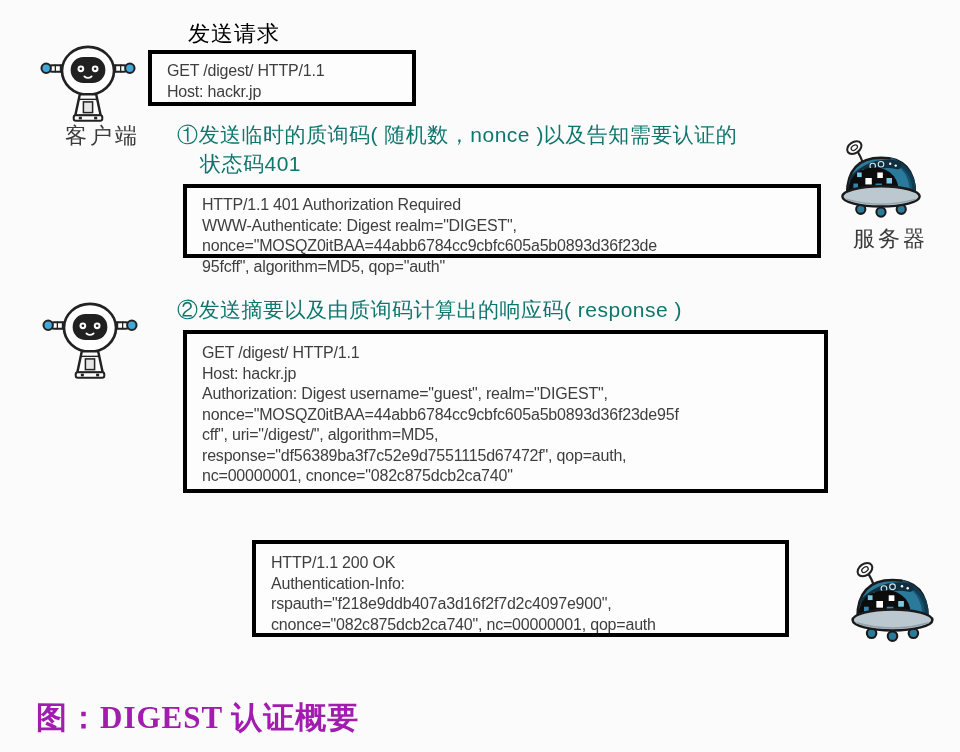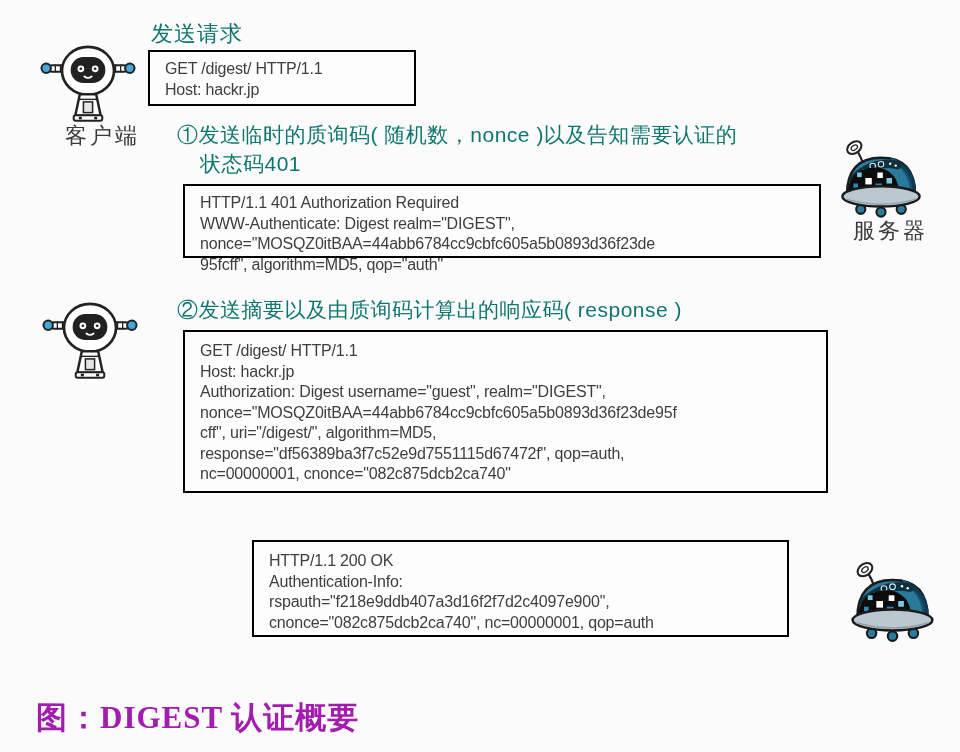--- a/index.html
+++ b/index.html
@@ -3,27 +3,27 @@
 <meta charset="utf-8">
 <style>
   html,body{margin:0;padding:0;}
   body{background:#e9e9e9;font-family:"Liberation Sans",sans-serif;}
   .stage{
     position:relative;width:960px;height:752px;margin:0 auto;
     background:#fbfbfb;overflow:hidden;color:#2e2e2e;
   }
   .abs{position:absolute;}
   
-  .zh-label{font-size:22px;color:#0f766e;letter-spacing:1px;white-space:nowrap;}
+  .zh-label{font-size:22px;color:#000000;letter-spacing:1px;white-space:nowrap;margin-left:37px;}
   .zh-step{font-size:21px;color:#0f766e;letter-spacing:0.5px;white-space:nowrap;line-height:29px;}
   .zh-step .indent{margin-left:23px;display:block;}
   .actor-label{font-size:22px;color:#3a3a3a;letter-spacing:3px;text-align:right;white-space:nowrap;}
   
   .msgbox{
-    background:#fdfdfd;border:2px solid #000000;
+    background:#fdfdfd;border:4px solid #000000;
     padding:7px 0 5px 15px;box-sizing:border-box;
   }
   .msgbox .line{
     font-size:16px;line-height:20.5px;color:#3e3e3e;
     letter-spacing:-0.2px;white-space:nowrap;
   }
   .caption{
     font-family:"Liberation Serif",serif;font-weight:bold;
     font-size:31px;color:#a21caf;letter-spacing:1px;white-space:nowrap;
   }
@@ -97,21 +97,21 @@
       <rect x="46" y="40" width="6" height="6" fill="#fff"></rect>
       <rect x="44" y="52" width="7" height="7" fill="#2f86b5"></rect>
       <rect x="56" y="46" width="6" height="6" fill="#7cc8e2"></rect>
       <rect x="20" y="52" width="5" height="5" fill="#2f86b5"></rect>
       <rect x="58" y="56" width="5" height="5" fill="#fff"></rect>
       <rect x="30" y="57" width="4" height="4" fill="#fff"></rect>
       <ellipse cx="50" cy="66" rx="42" ry="11" fill="#bcc8cf" stroke="#1a1a1a" stroke-width="2.6"></ellipse>
       <path d="M12 69 Q50 80 88 69" stroke="#8fa2ac" stroke-width="1.6" fill="none"></path>
     </svg>
   </div>
-  <div class="abs actor-label" style="left:836px;top:216px;width:92px;">服务器</div>
+  <div class="abs actor-label" style="left:836px;top:224px;width:92px;">服务器</div>
 
   <div class="abs msgbox" style="left:183px;top:184px;width:638px;height:74px;">
     <div class="line">HTTP/1.1 401 Authorization Required</div>
     <div class="line">WWW-Authenticate: Digest realm="DIGEST",</div>
     <div class="line">nonce="MOSQZ0itBAA=44abb6784cc9cbfc605a5b0893d36f23de</div>
     <div class="line">95fcff", algorithm=MD5, qop="auth"</div>
   </div>
 
   <div class="abs" style="left:39px;top:297px;width:102px;height:82px;">
     <svg viewBox="0 0 100 80" width="102" height="82">

